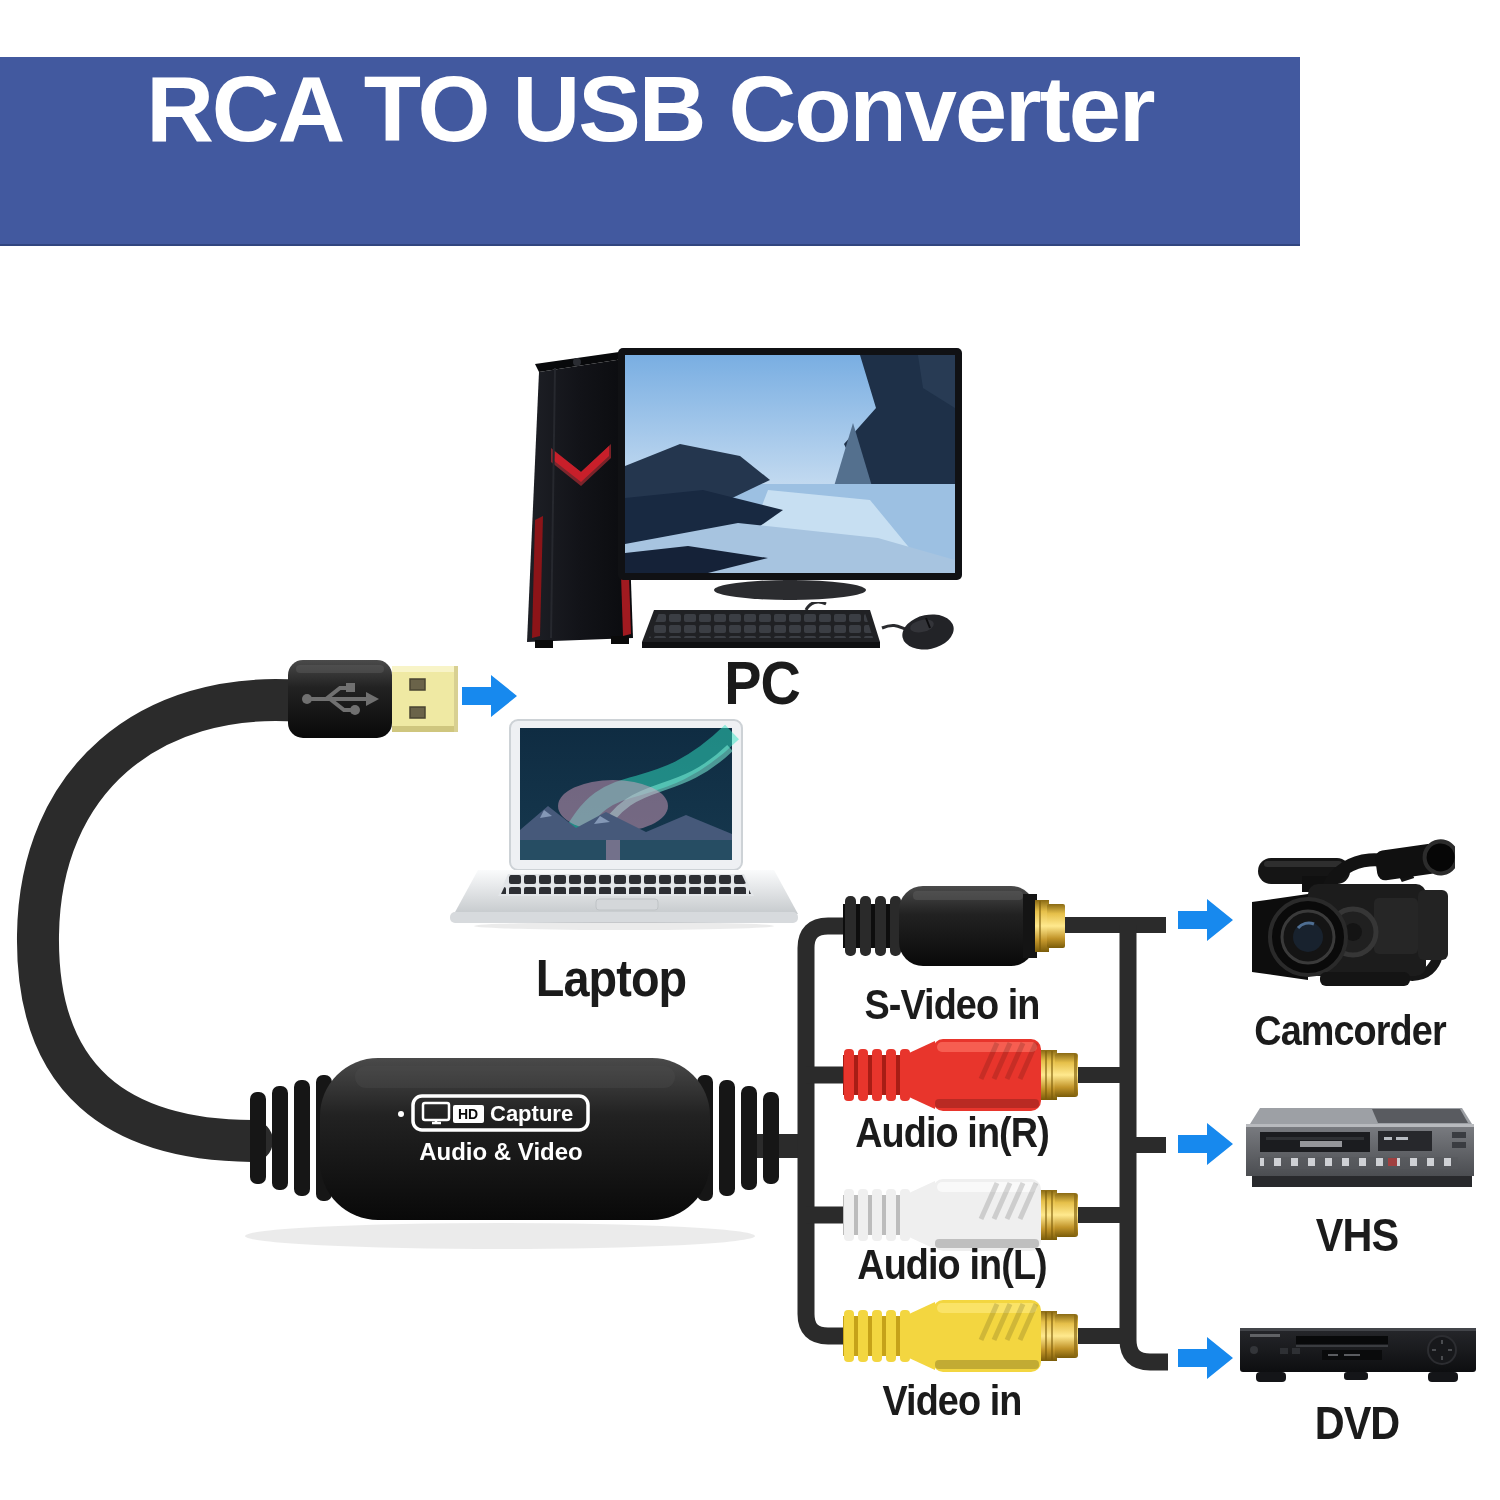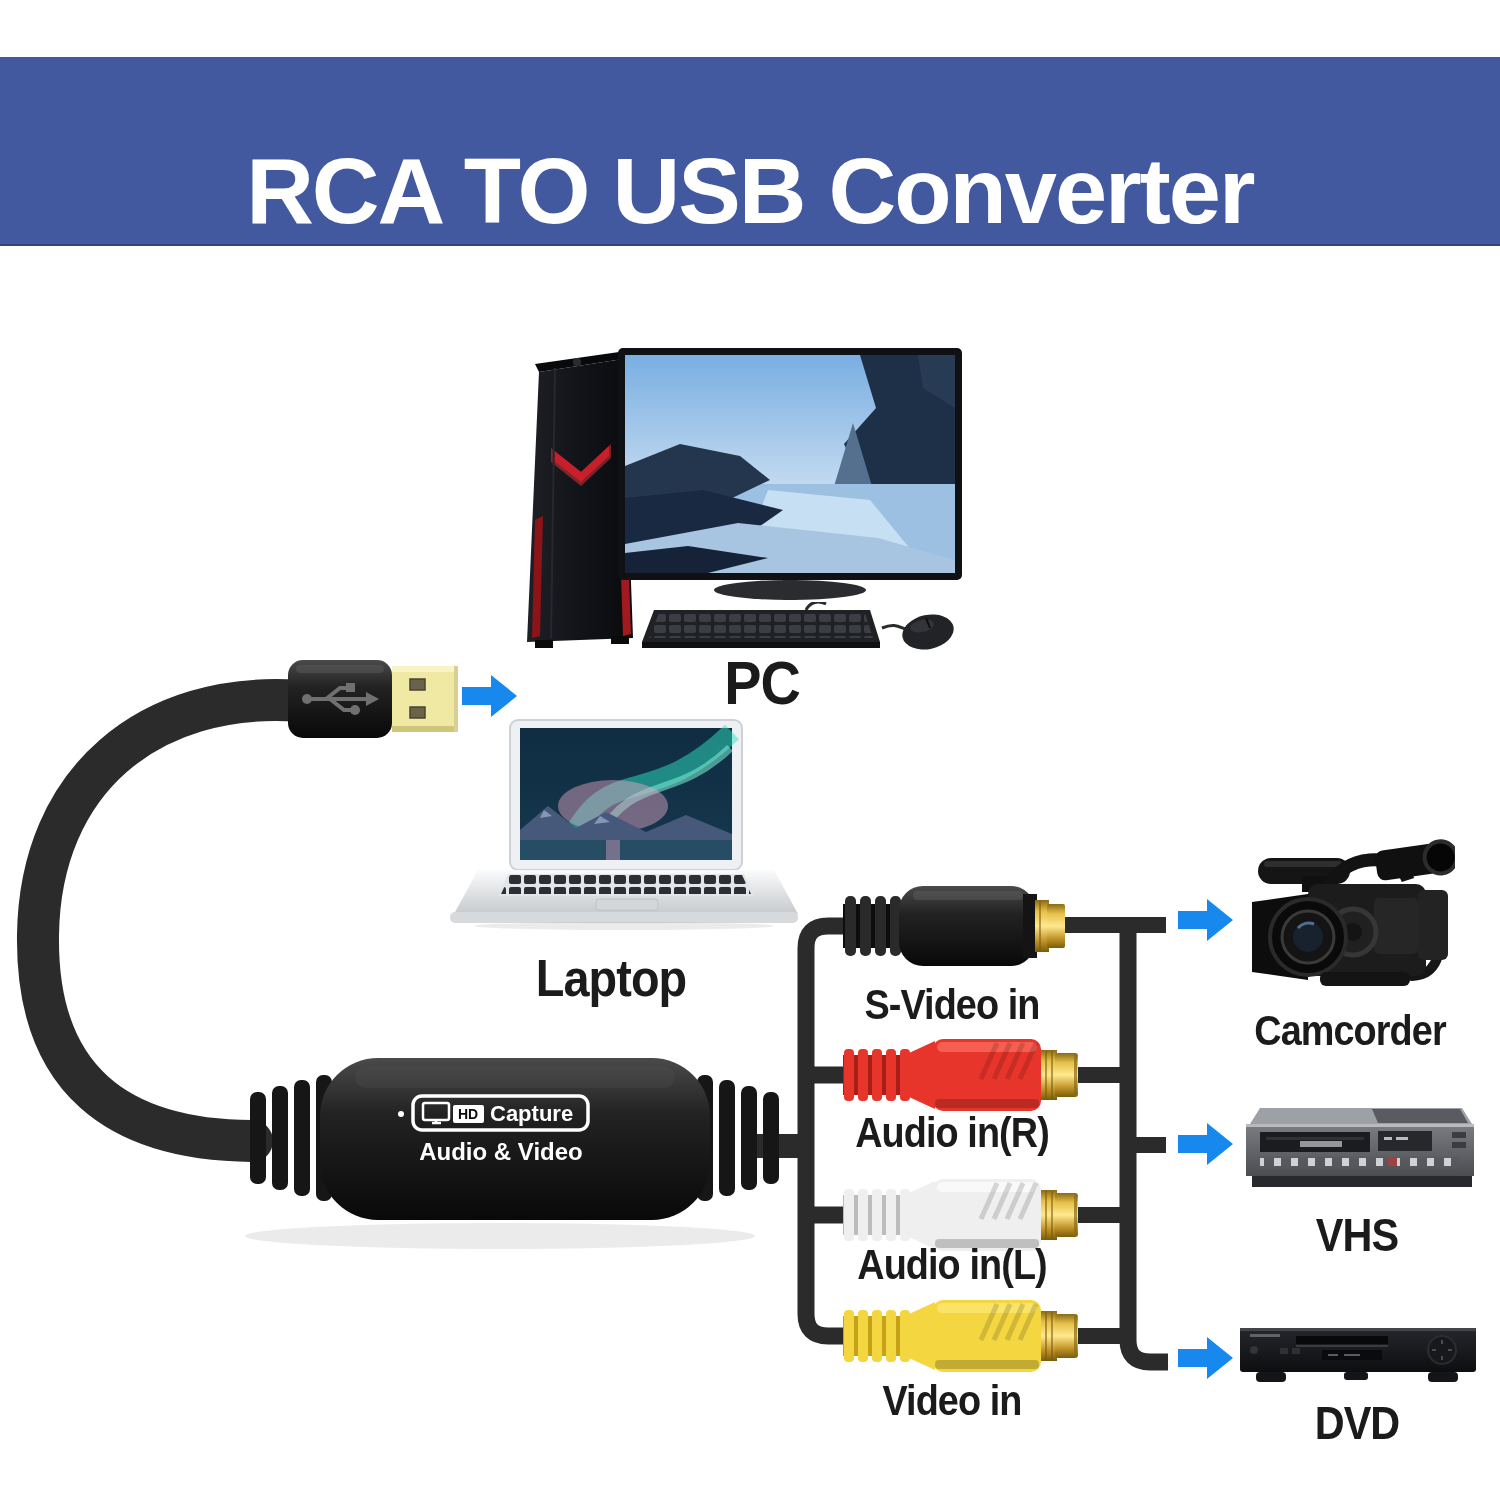--- a/index.html
+++ b/index.html
@@ -1,20 +1,20 @@
 <!DOCTYPE html>
 <html><head>
 <meta charset="utf-8">
 <style>
   html,body{margin:0;padding:0;background:#ffffff;}
   #stage{position:relative;width:1500px;height:1500px;background:#ffffff;overflow:hidden;
          font-family:"Liberation Sans",sans-serif;}
   .abs{position:absolute;}
-  #banner{position:absolute;left:0;top:57px;width:1500px;height:187px;background:#42599f;
-          border-bottom:2px solid #31457f;display:flex;align-items:flex-end;justify-content:center;}
+  #banner{position:absolute;left:0;top:57px;width:1300px;height:187px;background:#42599f;
+          border-bottom:2px solid #31457f;display:flex;align-items:flex-start;justify-content:center;}
   #banner h1{margin:0;color:#ffffff;font-size:92px;font-weight:bold;letter-spacing:-2px;
              transform:scaleX(1.02);white-space:nowrap;}
   .lbl{position:absolute;color:#1b1b1b;font-weight:bold;white-space:nowrap;
        transform:translateX(-50%) scaleX(.9);transform-origin:center top;letter-spacing:-1px;line-height:1;}
   .f62{font-size:62px;} .f52{font-size:52px;} .f46{font-size:46px;} .f42{font-size:42px;}
   svg{display:block;}
 </style>
 </head>
 <body>
 

